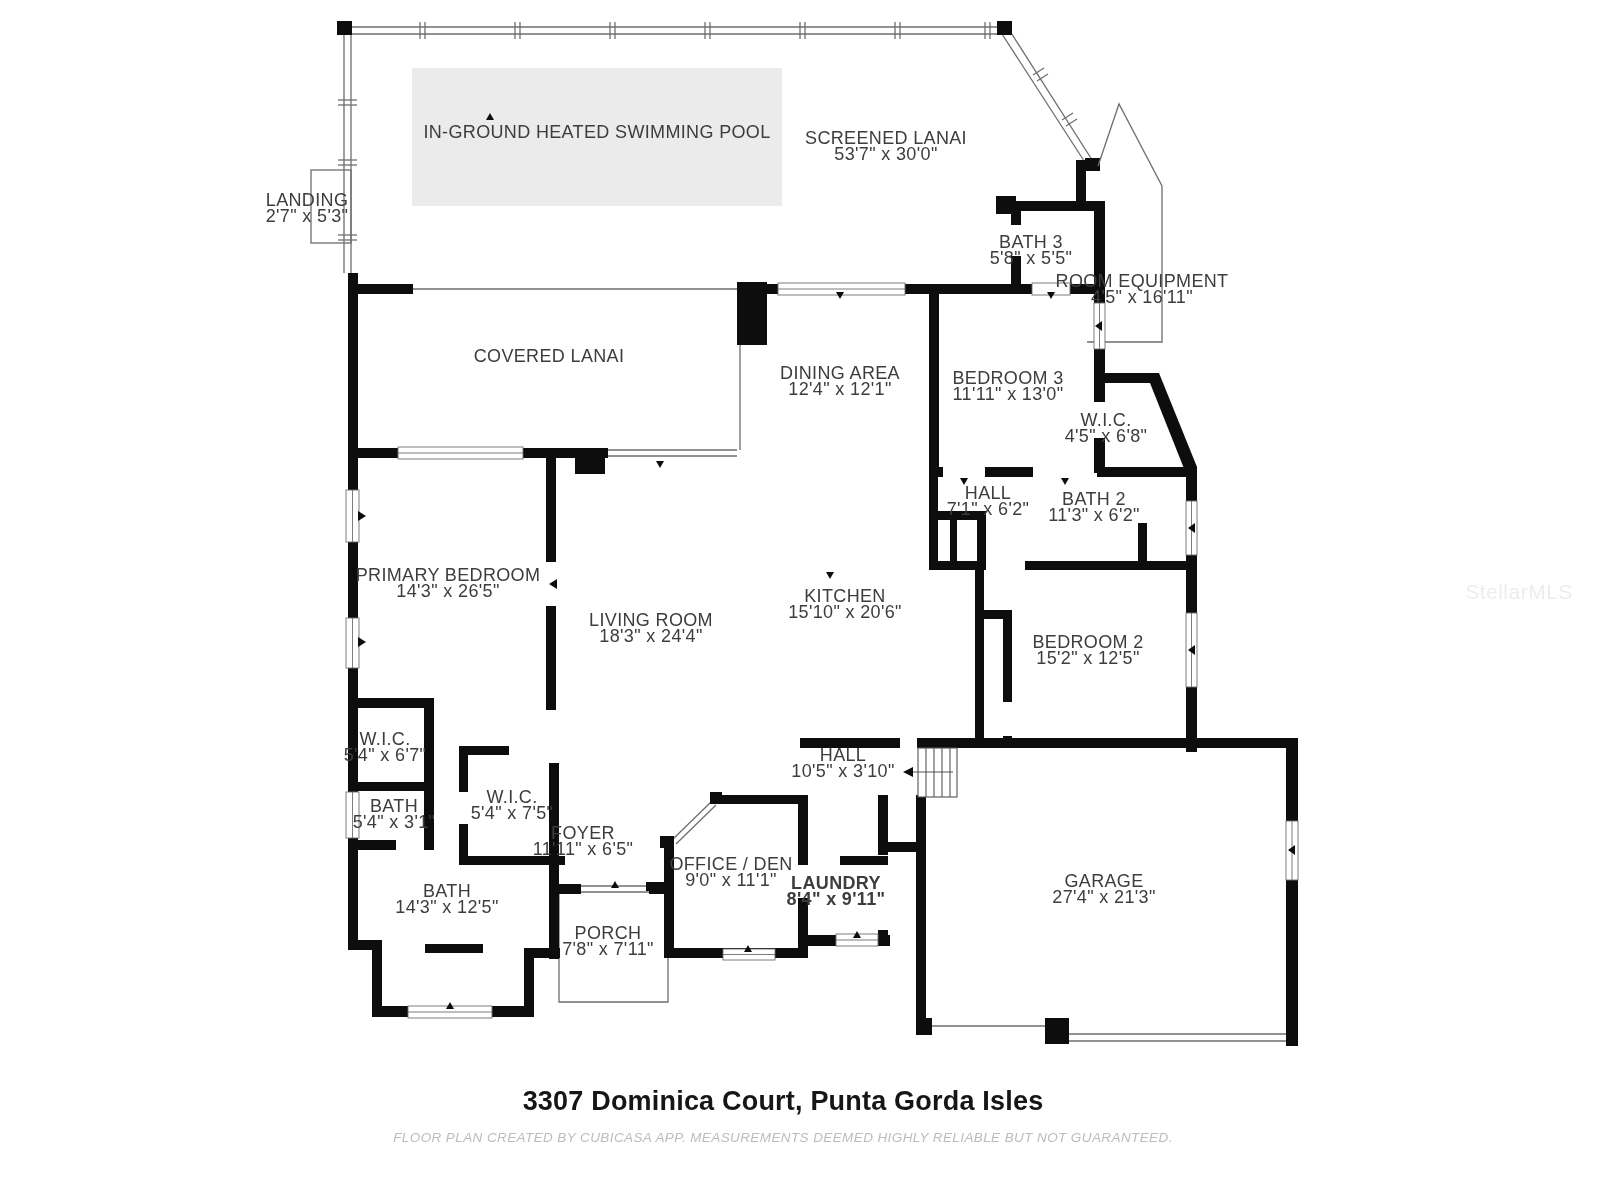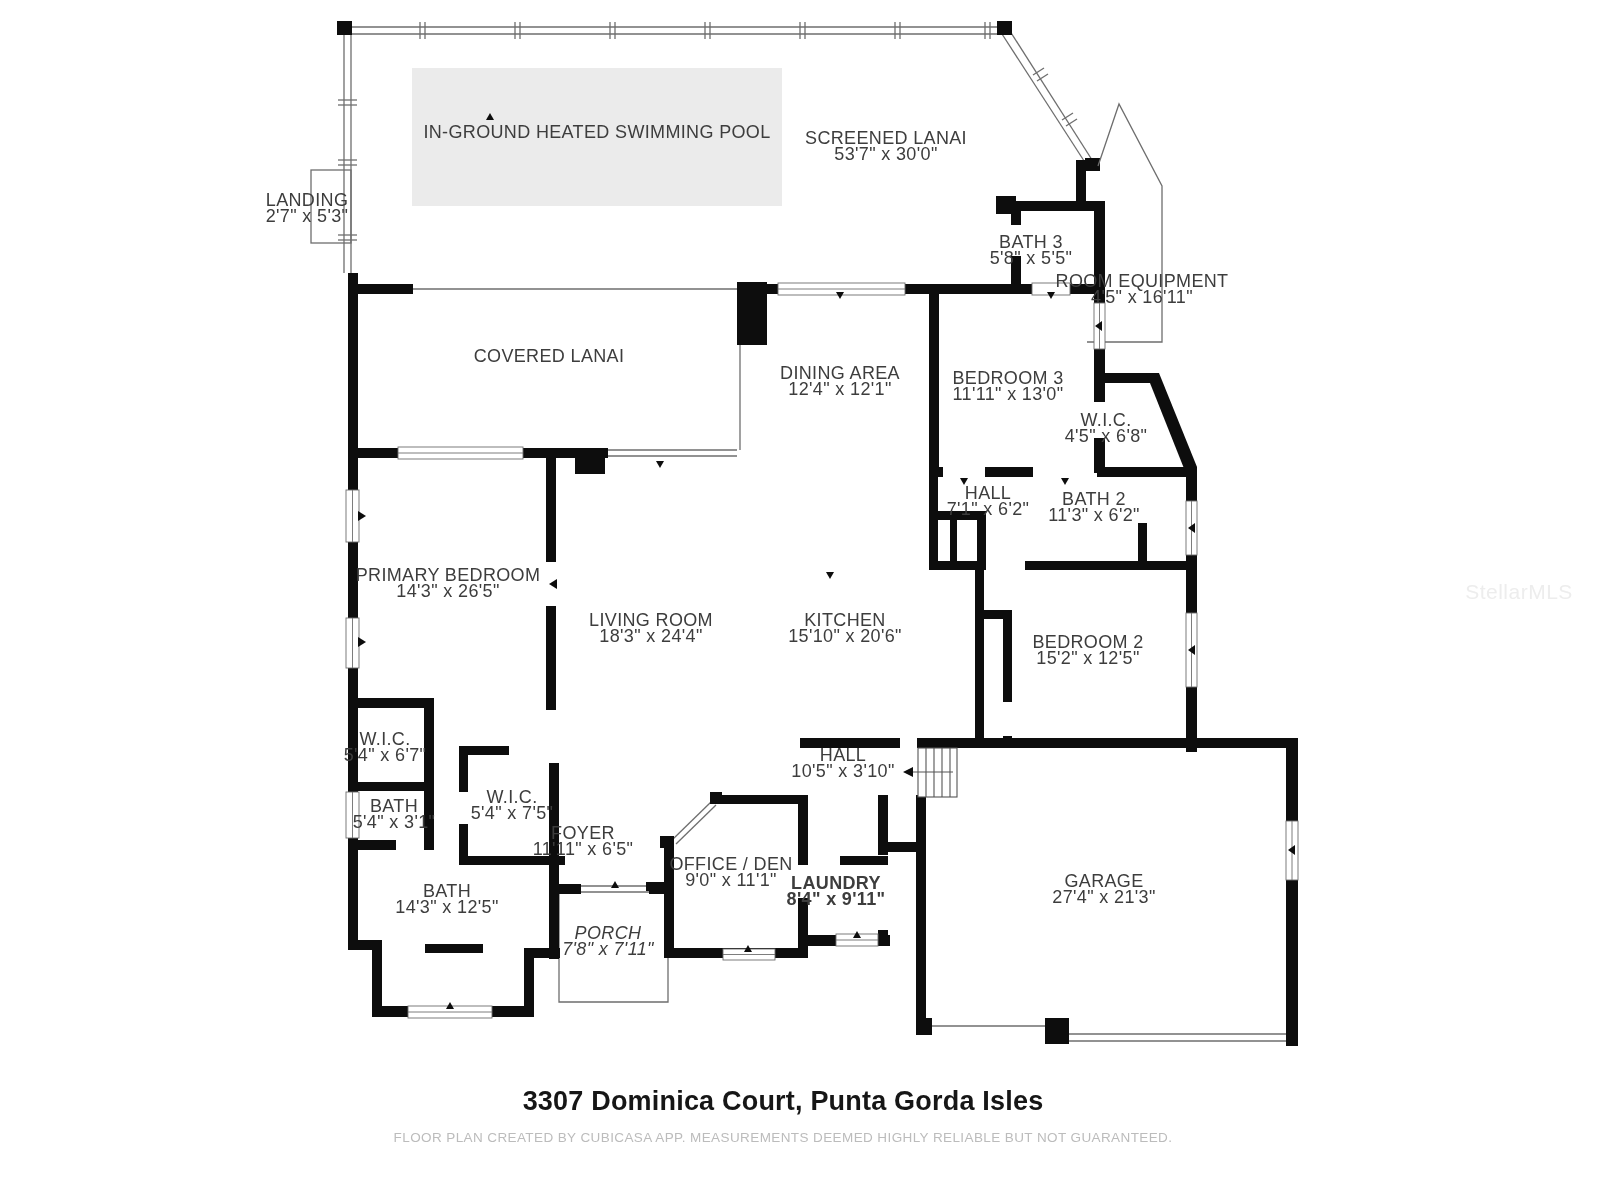--- a/index.html
+++ b/index.html
@@ -16,21 +16,21 @@
   .stair line{stroke:#555;stroke-width:1.1;}
   .arrow{stroke:#111;stroke-width:1.4;}
   .labels{position:absolute;left:0;top:0;width:100%;height:100%;}
   .room-label{position:absolute;transform:translate(-50%,-50%);text-align:center;
               color:var(--c-label,#3d3d3d);font-size:18px;line-height:15.5px;
               letter-spacing:.35px;white-space:nowrap;}
   .plan-title{position:absolute;left:783px;top:1101px;transform:translate(-50%,-50%);
               font-size:27px;font-weight:bold;color:var(--c-title,#161616);
               letter-spacing:.2px;white-space:nowrap;text-align:right;}
   .disclaimer{position:absolute;left:783px;top:1137px;transform:translate(-50%,-50%);
-              font-size:13.5px;color:var(--c-disclaimer,#bcbcbc);letter-spacing:.4px;white-space:nowrap;}
+              font-size:13.5px;color:var(--c-disclaimer,#bcbcbc);letter-spacing:.4px;white-space:nowrap;font-style:italic;}
   .watermark{position:absolute;left:1519px;top:592px;transform:translate(-50%,-50%);
              font-size:21px;color:var(--c-watermark,#ededed);letter-spacing:.5px;}
 </style>
 </head>
 <body>
 
 <div class="canvas">
 
   <svg width="1600" height="1200" viewBox="0 0 1600 1200">
 
@@ -288,21 +288,21 @@
         <div>7'1" x 6'2"</div>
       </div>
       <div class="room-label" style="left: 1094px; top: 507px;">
         <div>BATH 2</div>
         <div>11'3" x 6'2"</div>
       </div>
       <div class="room-label" style="left: 448px; top: 583px;">
         <div>PRIMARY BEDROOM</div>
         <div>14'3" x 26'5"</div>
       </div>
-      <div class="room-label" style="left: 845px; top: 628px;">
+      <div class="room-label" style="left: 845px; top: 604px;">
         <div>KITCHEN</div>
         <div>15'10" x 20'6"</div>
       </div>
       <div class="room-label" style="left: 651px; top: 628px;">
         <div>LIVING ROOM</div>
         <div>18'3" x 24'4"</div>
       </div>
       <div class="room-label" style="left: 1088px; top: 650px;">
         <div>BEDROOM 2</div>
         <div>15'2" x 12'5"</div>
@@ -336,21 +336,21 @@
         <div>8'4" x 9'11"</div>
       </div>
       <div class="room-label" style="left: 447px; top: 899px;">
         <div>BATH</div>
         <div>14'3" x 12'5"</div>
       </div>
       <div class="room-label" style="left: 1104px; top: 889px;">
         <div>GARAGE</div>
         <div>27'4" x 21'3"</div>
       </div>
-      <div class="room-label" style="left: 608px; top: 941px; font-style: italic;">
+      <div class="room-label" style="left: 608px; top: 941px;">
         <div>PORCH</div>
         <div>7'8" x 7'11"</div>
       </div>
     </div>
 
   <div class="plan-title">3307 Dominica Court, Punta Gorda Isles</div>
   <div class="disclaimer">FLOOR PLAN CREATED BY CUBICASA APP. MEASUREMENTS DEEMED HIGHLY RELIABLE BUT NOT GUARANTEED.</div>
   <div class="watermark">StellarMLS</div>
 </div>
 

